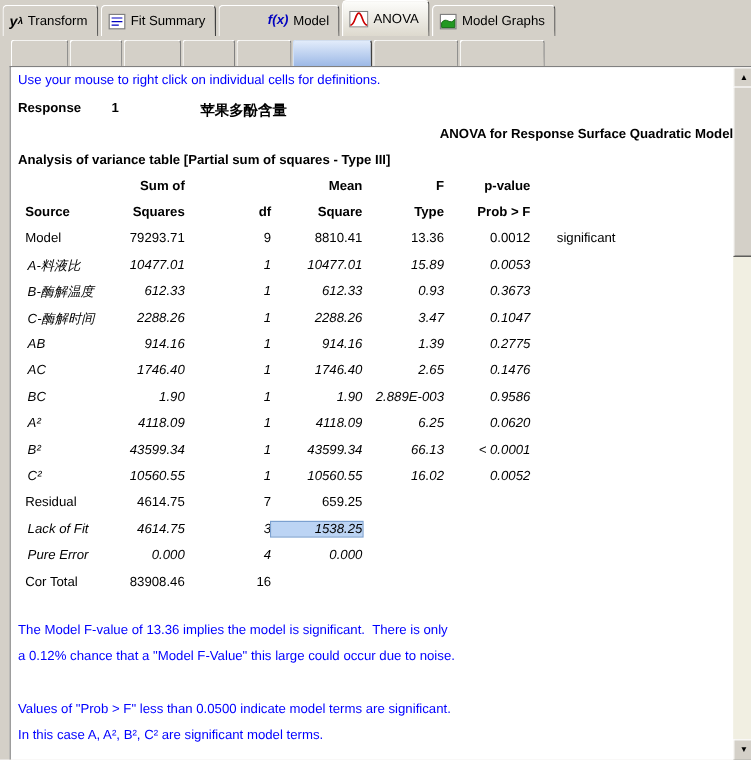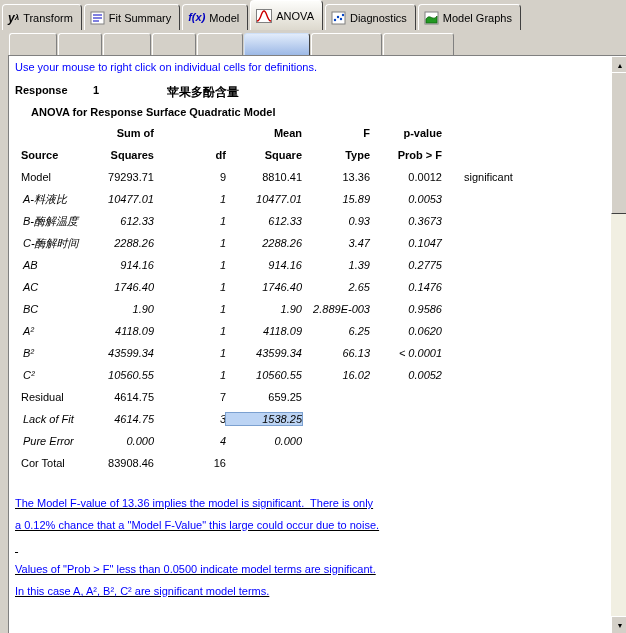--- a/index.html
+++ b/index.html
@@ -8,53 +8,53 @@
   
   .tabbar{position:absolute;top:0;left:0;right:0;height:30px;display:flex;align-items:flex-end;padding-left:2px;}
   .tab{display:flex;align-items:center;gap:4px;height:25px;padding:0 8px 0 5px;margin-right:2px;background:#d4d0c8;
        border:1px solid #404040;border-bottom:none;border-top-color:#fff;border-left-color:#fff;
        border-radius:4px 4px 0 0;white-space:nowrap;cursor:default;}
   .tab.active{height:29px;background:linear-gradient(#fdfdfb,#ddd9ce);z-index:3;font-weight:normal;}
   .ticon{display:inline-flex;align-items:center;justify-content:center;}
   .ticon svg{display:block;}
   .yl{font-style:italic;font-weight:bold;font-size:12px;line-height:1;}
   .yl sup{font-size:8px;}
-  .fx{color:#0000c0;font-weight:bold;font-style:italic;font-size:11px;line-height:1;}
+  .fx{color:#0000c0;font-weight:bold;font-style:italic;font-size:11px;line-height:1;margin-left:35px;}
 
   
   .subtabs{position:absolute;top:30px;left:0;right:0;height:25px;display:flex;align-items:flex-end;padding-left:9px;background:#d4d0c8;}
   .subtab{height:21px;border:1px solid #808080;border-bottom:none;border-top-color:#fff;border-left-color:#fff;
           border-radius:3px 3px 0 0;background:#d4d0c8;margin-right:1px;}
   .subtab.active{background:linear-gradient(#e2ecfb,#9db9e6);border-color:#404040;border-top-color:#cfe0f8;border-left-color:#cfe0f8;}
 
   
   .panel{position:absolute;top:55px;left:8px;width:618px;height:578px;background:#fff;
          border:1px solid;border-color:#808080 #fff #fff #808080;overflow:hidden;}
   .content{position:absolute;top:0;left:0;right:16px;bottom:0;overflow:hidden;background:#fff;}
   .hint{color:#0000ff;margin:5px 0 0 6px;height:16px;}
   .resp{position:relative;height:16px;margin-top:7px;font-weight:bold;}
   .resp span{position:absolute;top:0;}
   .resp .r-label{left:6px;}
   .resp .r-num{left:84px;}
   .resp .r-name{left:158px;font-size:12px;}
-  .model-title{font-weight:bold;margin:6px 0 0 22px;height:16px;}
+  .model-title{font-weight:bold;margin:6px 0 0 22px;height:16px;text-align:right;}
   .table-title{font-weight:bold;margin:6px 0 0 6px;height:16px;}
 
   .tbl{margin-top:0;}
   .trow{position:relative;display:grid;grid-template-columns:139px 72px 76px 68px 72px auto;height:22px;align-items:center;padding-left:6px;}
   .trow .c{text-align:right;}
   .trow .c6{text-align:left;padding-left:22px;}
   .trow .src{position:absolute;left:12px;top:0;height:22px;display:flex;align-items:center;white-space:nowrap;}
   .thead{font-weight:bold;}
   .thead .trow{height:22px;}
   .it{font-style:italic;}
   .it .src{left:14px;}
   .hl{background:#bcd4f4;outline:1px solid #7ba0d0;}
 
-  .notes{margin-top:18px;text-decoration:underline;}
+  .notes{margin-top:18px;}
   .note-line{color:#0000ff;min-height:22px;display:flex;align-items:center;padding-left:6px;white-space:pre;}
 
   
   .vscroll{position:absolute;top:0;right:0;width:16px;bottom:0;background:#f1efe2;}
   .sbtn{position:absolute;left:0;width:16px;height:16px;background:#d4d0c8;border:1px solid;border-color:#fff #404040 #404040 #fff;
         display:flex;align-items:center;justify-content:center;font-size:7px;line-height:1;color:#000;}
   .sbtn.up{top:0;}
   .sbtn.down{bottom:0;}
   .sthumb{position:absolute;left:0;width:16px;top:16px;height:140px;background:#d4d0c8;border:1px solid;border-color:#fff #404040 #404040 #fff;}
 </style>
@@ -87,32 +87,20 @@
           <rect x="0.5" y="0.5" width="15" height="13" fill="#ffffff" stroke="#808080"></rect>
           <path d="M1,12 C5,12 5,2 8,2 C11,2 11,12 15,12" fill="none" stroke="#cc0000" stroke-width="1.4"></path>
         </svg>
     </span>
     <span>ANOVA</span>
   </div>
   <div class="tab">
     <span class="ticon">
       <svg width="15" height="14">
           <rect x="1" y="1" width="13" height="12" fill="#ffffff" stroke="#808080"></rect>
-          <circle cx="4" cy="9" r="1.2" fill="#0040c0"></circle>
-          <circle cx="7" cy="6" r="1.2" fill="#0040c0"></circle>
-          <circle cx="10" cy="8" r="1.2" fill="#0040c0"></circle>
-          <circle cx="12" cy="4" r="1.2" fill="#0040c0"></circle>
-        </svg>
-    </span>
-    <span>Diagnostics</span>
-  </div>
-  <div class="tab">
-    <span class="ticon">
-      <svg width="15" height="14">
-          <rect x="1" y="1" width="13" height="12" fill="#ffffff" stroke="#808080"></rect>
           <path d="M2,12 L2,8 C6,2 9,11 13,5 L13,12 Z" fill="#229922" stroke="#116611" stroke-width="0.8"></path>
         </svg>
     </span>
     <span>Model Graphs</span>
   </div>
 </div>
 
 <div class="subtabs">
   <div class="subtab" style="width:46px"></div>
   <div class="subtab" style="width:42px"></div>
@@ -129,20 +117,21 @@
 
     <div class="hint">Use your mouse to right click on individual cells for definitions.</div>
 
     <div class="resp">
       <span class="r-label">Response</span>
       <span class="r-num">1</span>
       <span class="r-name">苹果多酚含量</span>
     </div>
 
     <div class="model-title">ANOVA for Response Surface Quadratic Model</div>
+    <div class="table-title">Analysis of variance table [Partial sum of squares - Type III]</div>
 
     <div class="tbl">
       <div class="thead">
         <div class="trow">
           <span class="c c1">Sum of</span>
           <span class="c c2"></span>
           <span class="c c3">Mean</span>
           <span class="c c4">F</span>
           <span class="c c5">p-value</span>
           <span class="c c6"></span>

